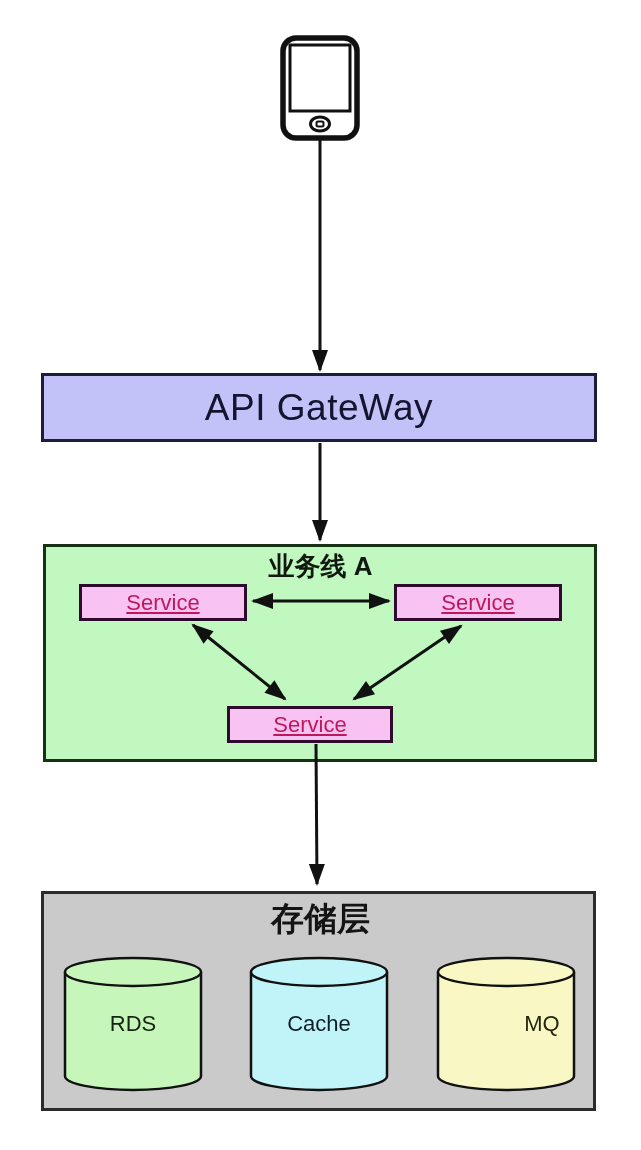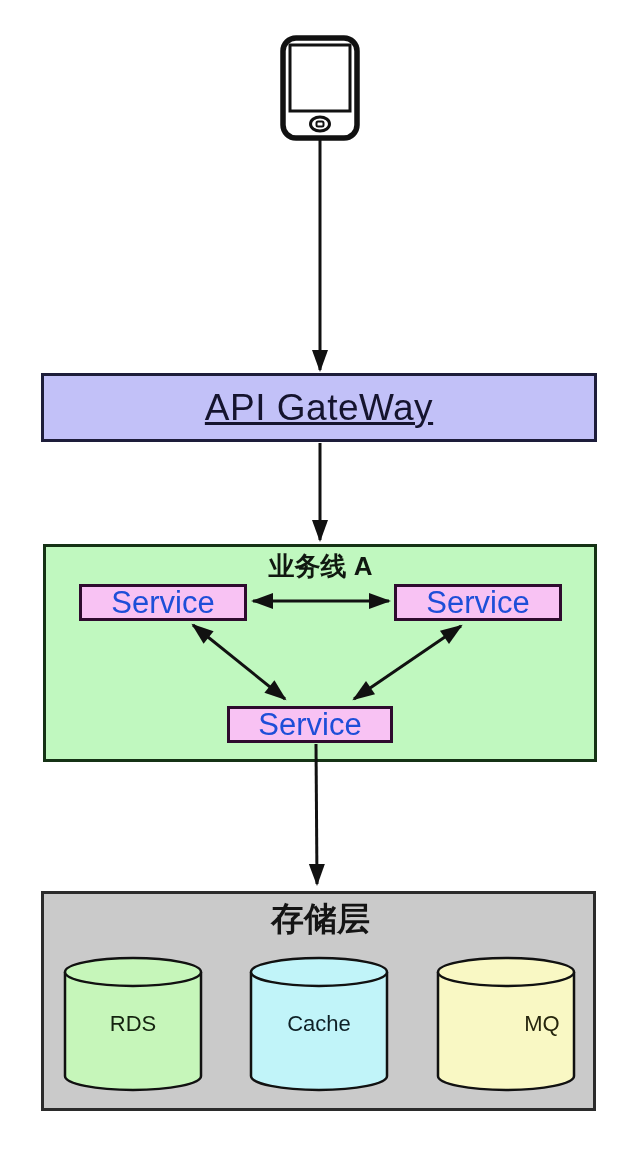--- a/index.html
+++ b/index.html
@@ -5,35 +5,35 @@
   html,body{margin:0;padding:0;background:#ffffff;}
   .canvas{
     position:relative;width:641px;height:1150px;background:#ffffff;
     font-family:"Liberation Sans","DejaVu Sans",sans-serif;overflow:hidden;
   }
   .box{position:absolute;box-sizing:border-box;z-index:1;}
   .api-gateway{
     left:41px;top:373px;width:556px;height:69px;
     border:3px solid #1d1d3a;
     display:flex;align-items:center;justify-content:center;
-    font-size:37px;color:#15142e;letter-spacing:0.5px;text-decoration:underline;
+    font-size:37px;color:#15142e;letter-spacing:0.5px;
   }
   .business-box{
     left:43px;top:544px;width:554px;height:218px;
     border:3px solid #153215;
   }
   .business-title{
     position:absolute;left:0;top:549px;width:641px;text-align:center;
     font-size:26px;font-weight:700;color:#101810;z-index:3;
   }
   .service{
     position:absolute;box-sizing:border-box;z-index:1;
     border:3px solid #2e0b2e;
     display:flex;align-items:center;justify-content:center;
-    font-size:31px;font-weight:500;color:#1d4ed8;
+    font-size:22px;font-weight:500;color:#be185d;text-decoration:underline;
   }
   .service-left{left:79px;top:584px;width:168px;height:37px;}
   .service-right{left:394px;top:584px;width:168px;height:37px;}
   .service-bottom{left:227px;top:706px;width:166px;height:37px;}
   .storage-box{
     left:41px;top:891px;width:555px;height:220px;
     border:3px solid #2b2b2b;
   }
   .storage-title{
     position:absolute;left:0;top:897px;width:641px;text-align:center;

